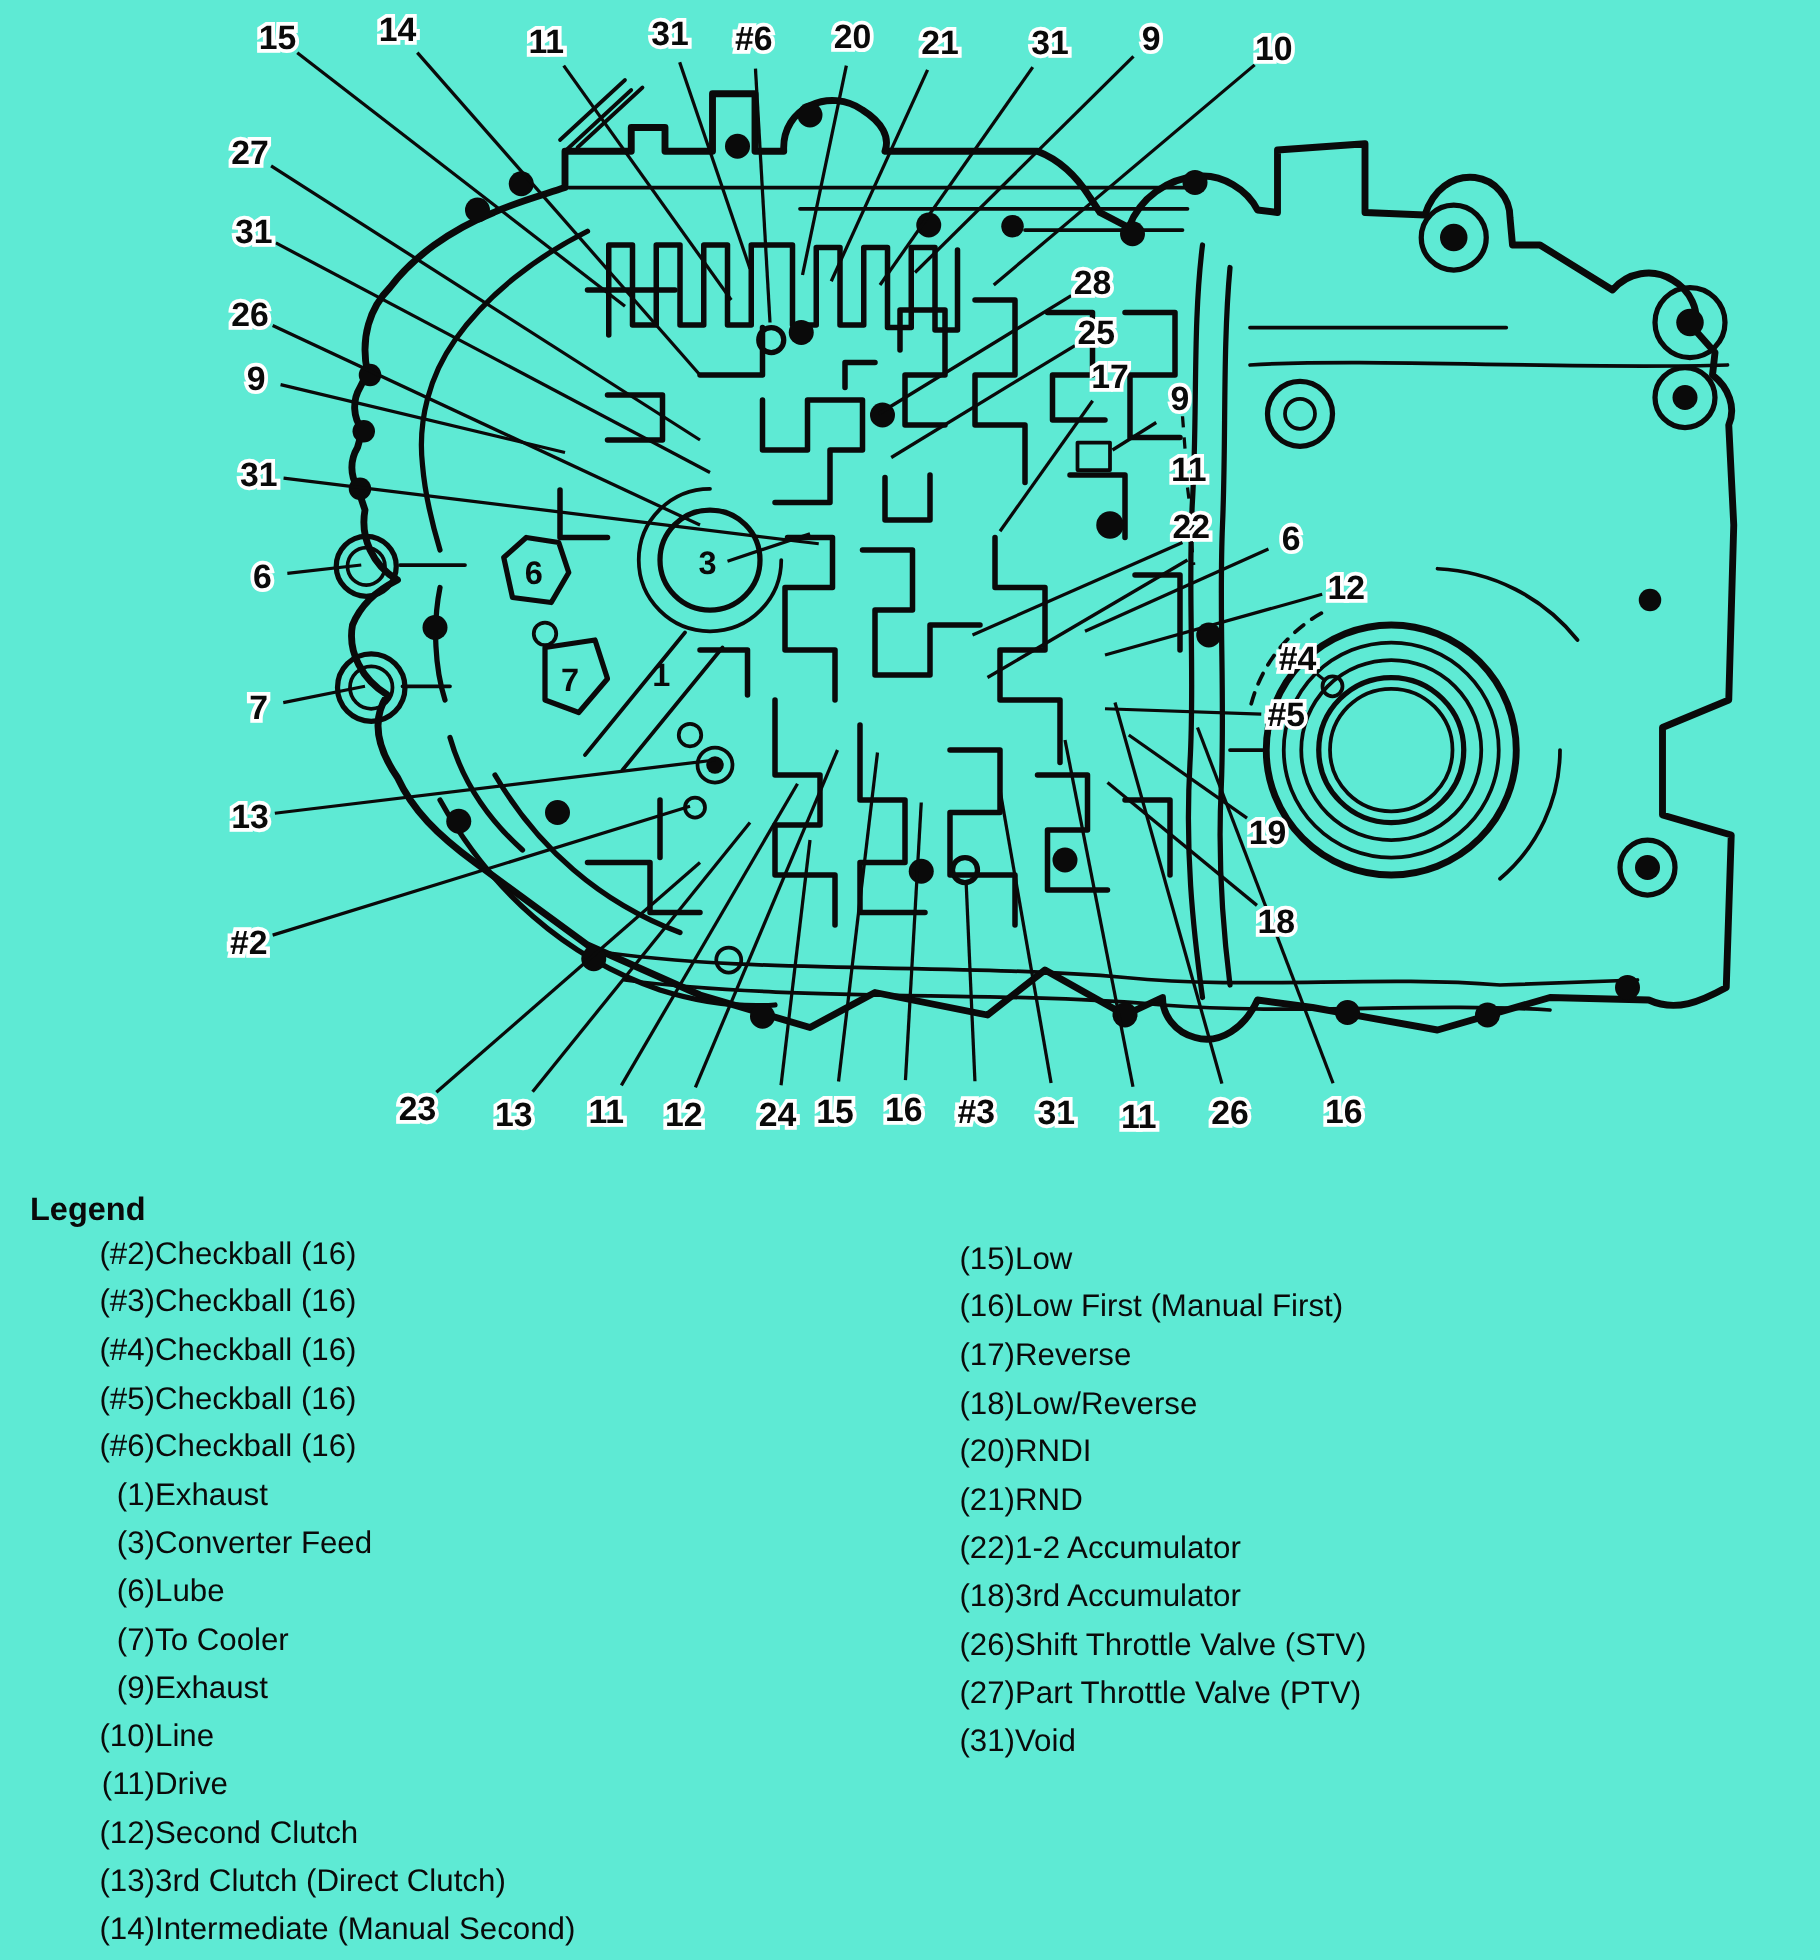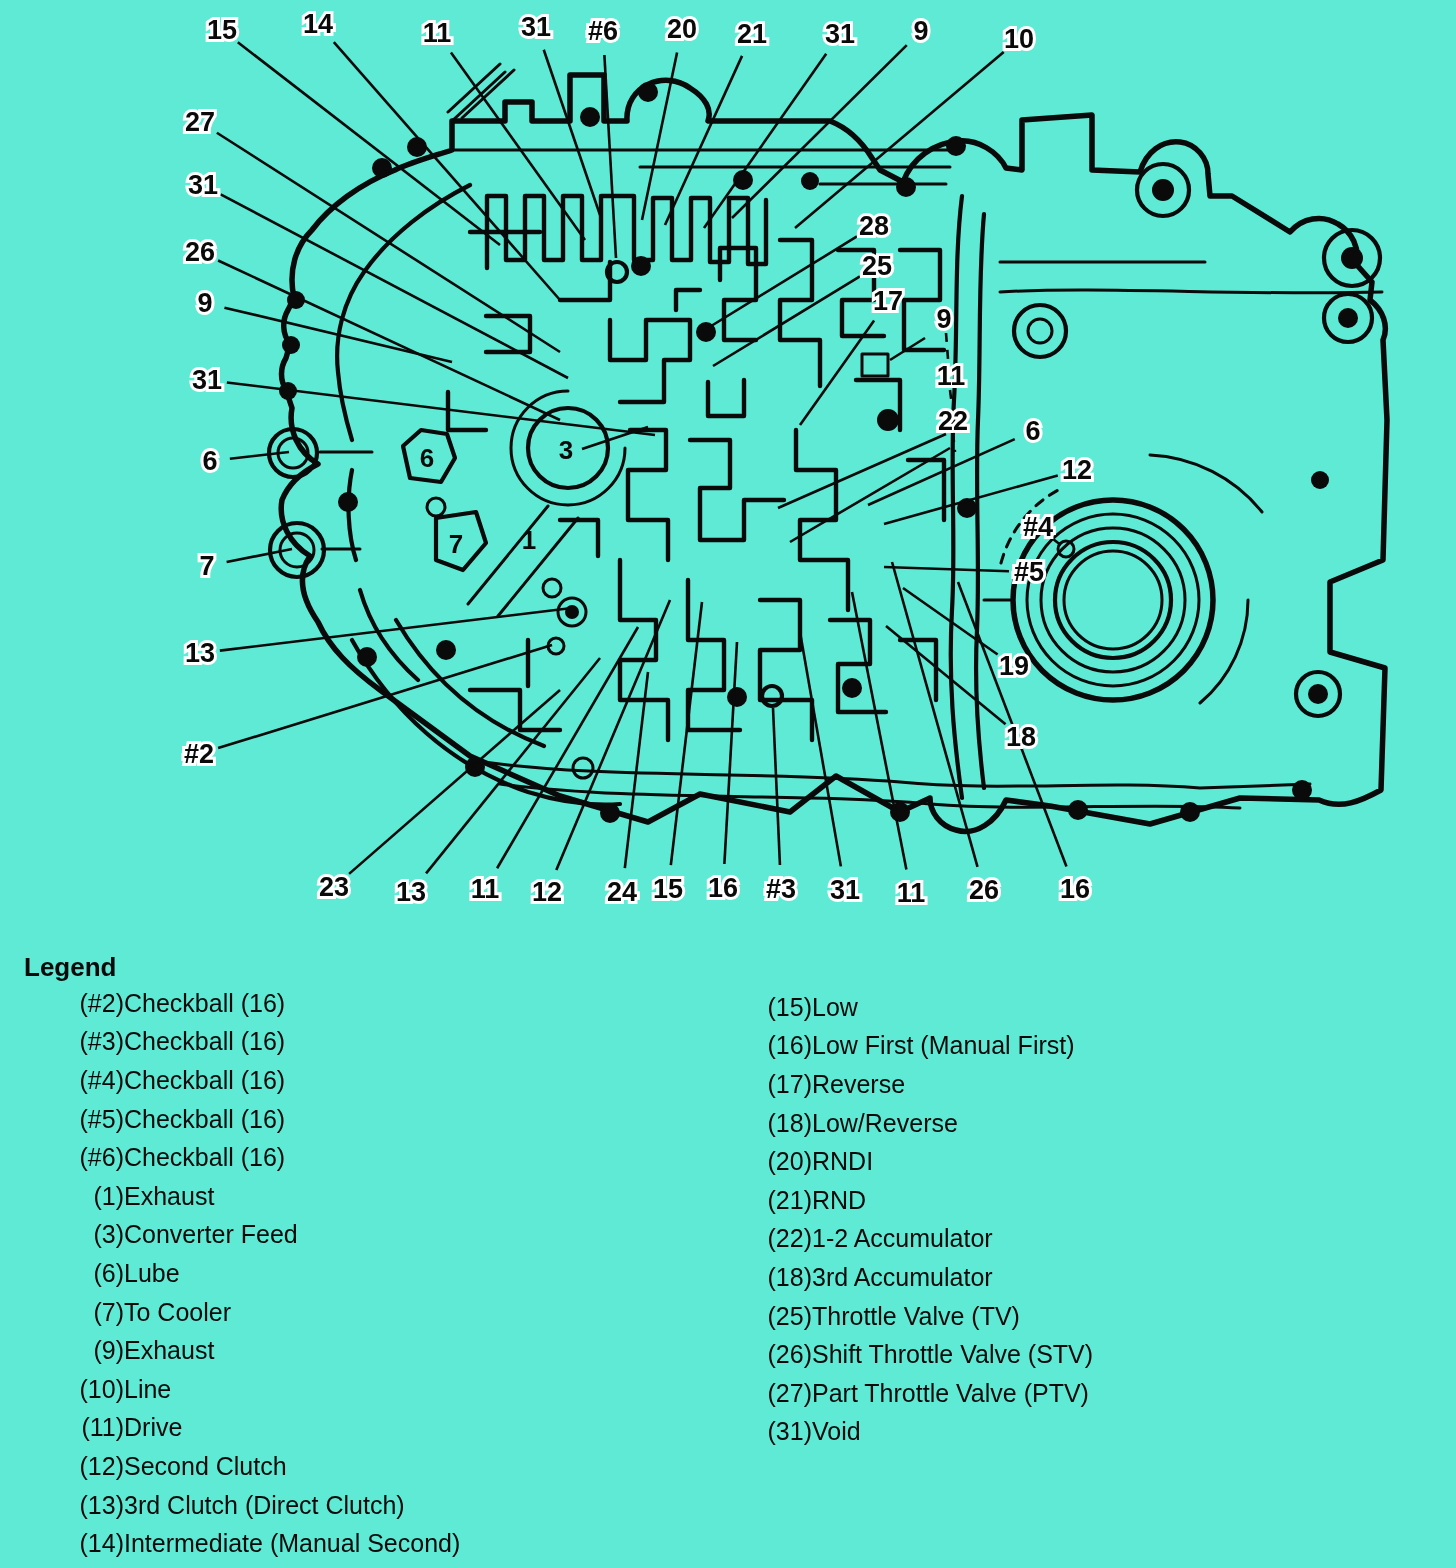--- a/index.html
+++ b/index.html
@@ -330,24 +330,20 @@
       </div>
       <div class="lrow">
         <span class="lnum">(22)</span>
         <span class="ltext">1-2 Accumulator</span>
       </div>
       <div class="lrow">
         <span class="lnum">(18)</span>
         <span class="ltext">3rd Accumulator</span>
       </div>
       <div class="lrow">
-        <span class="lnum">(25)</span>
-        <span class="ltext">Throttle Valve (TV)</span>
-      </div>
-      <div class="lrow">
         <span class="lnum">(26)</span>
         <span class="ltext">Shift Throttle Valve (STV)</span>
       </div>
       <div class="lrow">
         <span class="lnum">(27)</span>
         <span class="ltext">Part Throttle Valve (PTV)</span>
       </div>
       <div class="lrow">
         <span class="lnum">(31)</span>
         <span class="ltext">Void</span>

